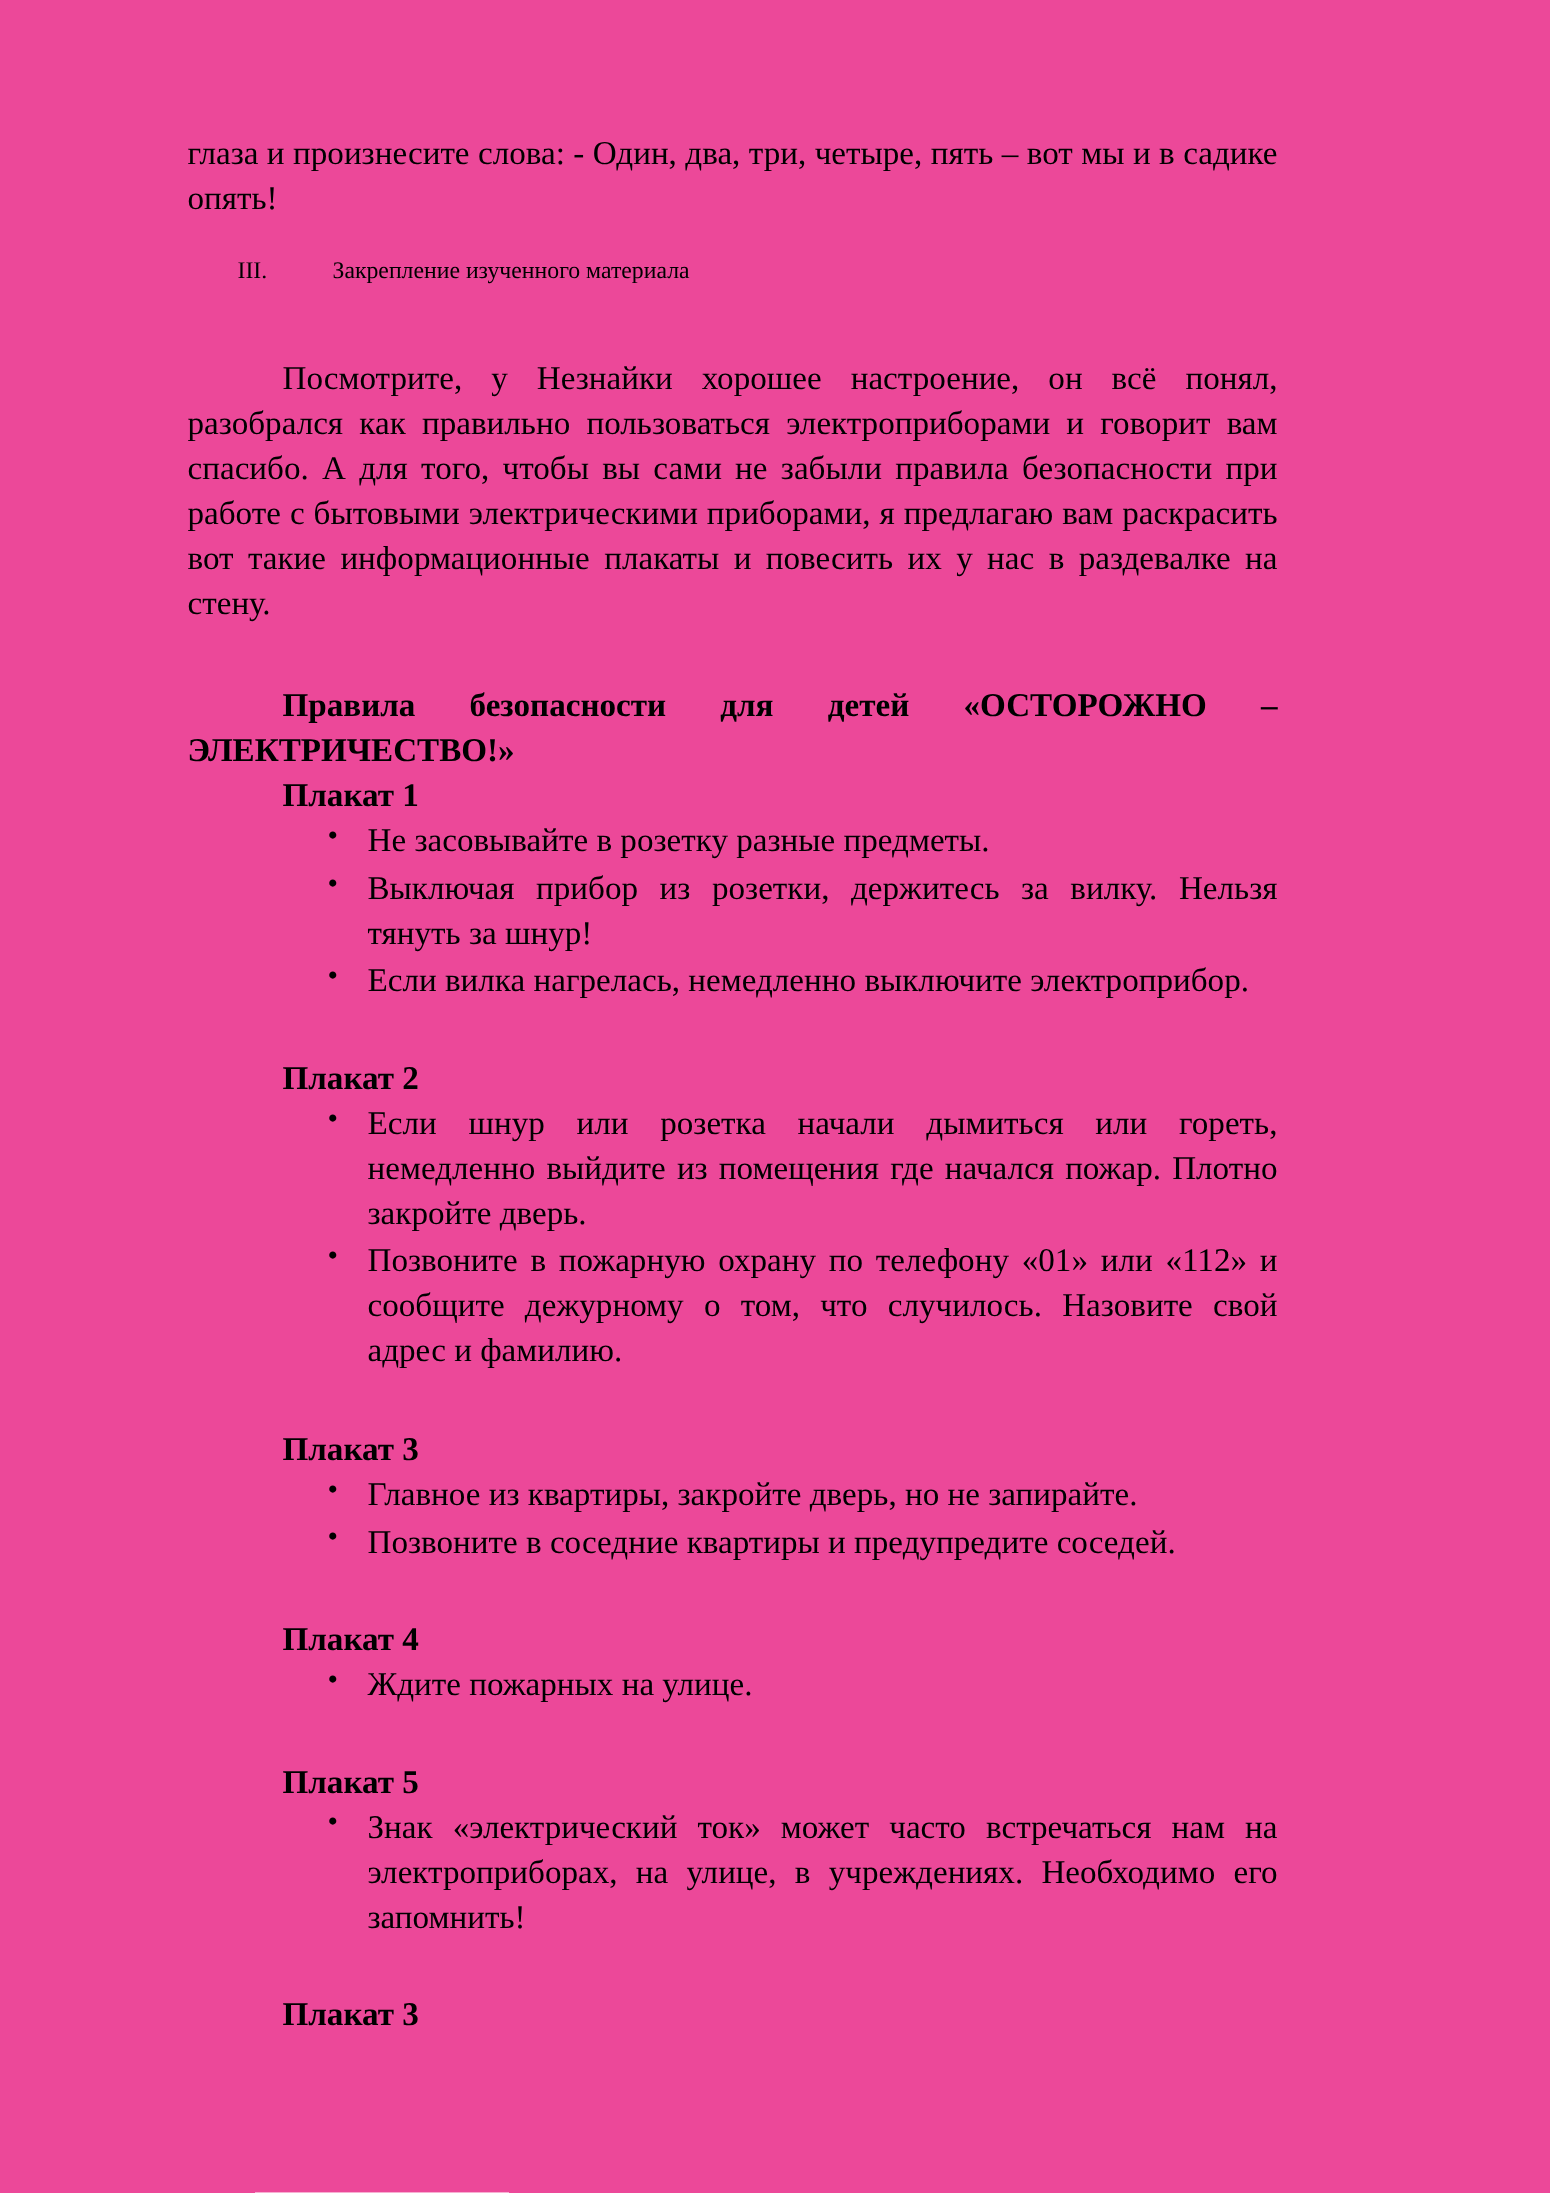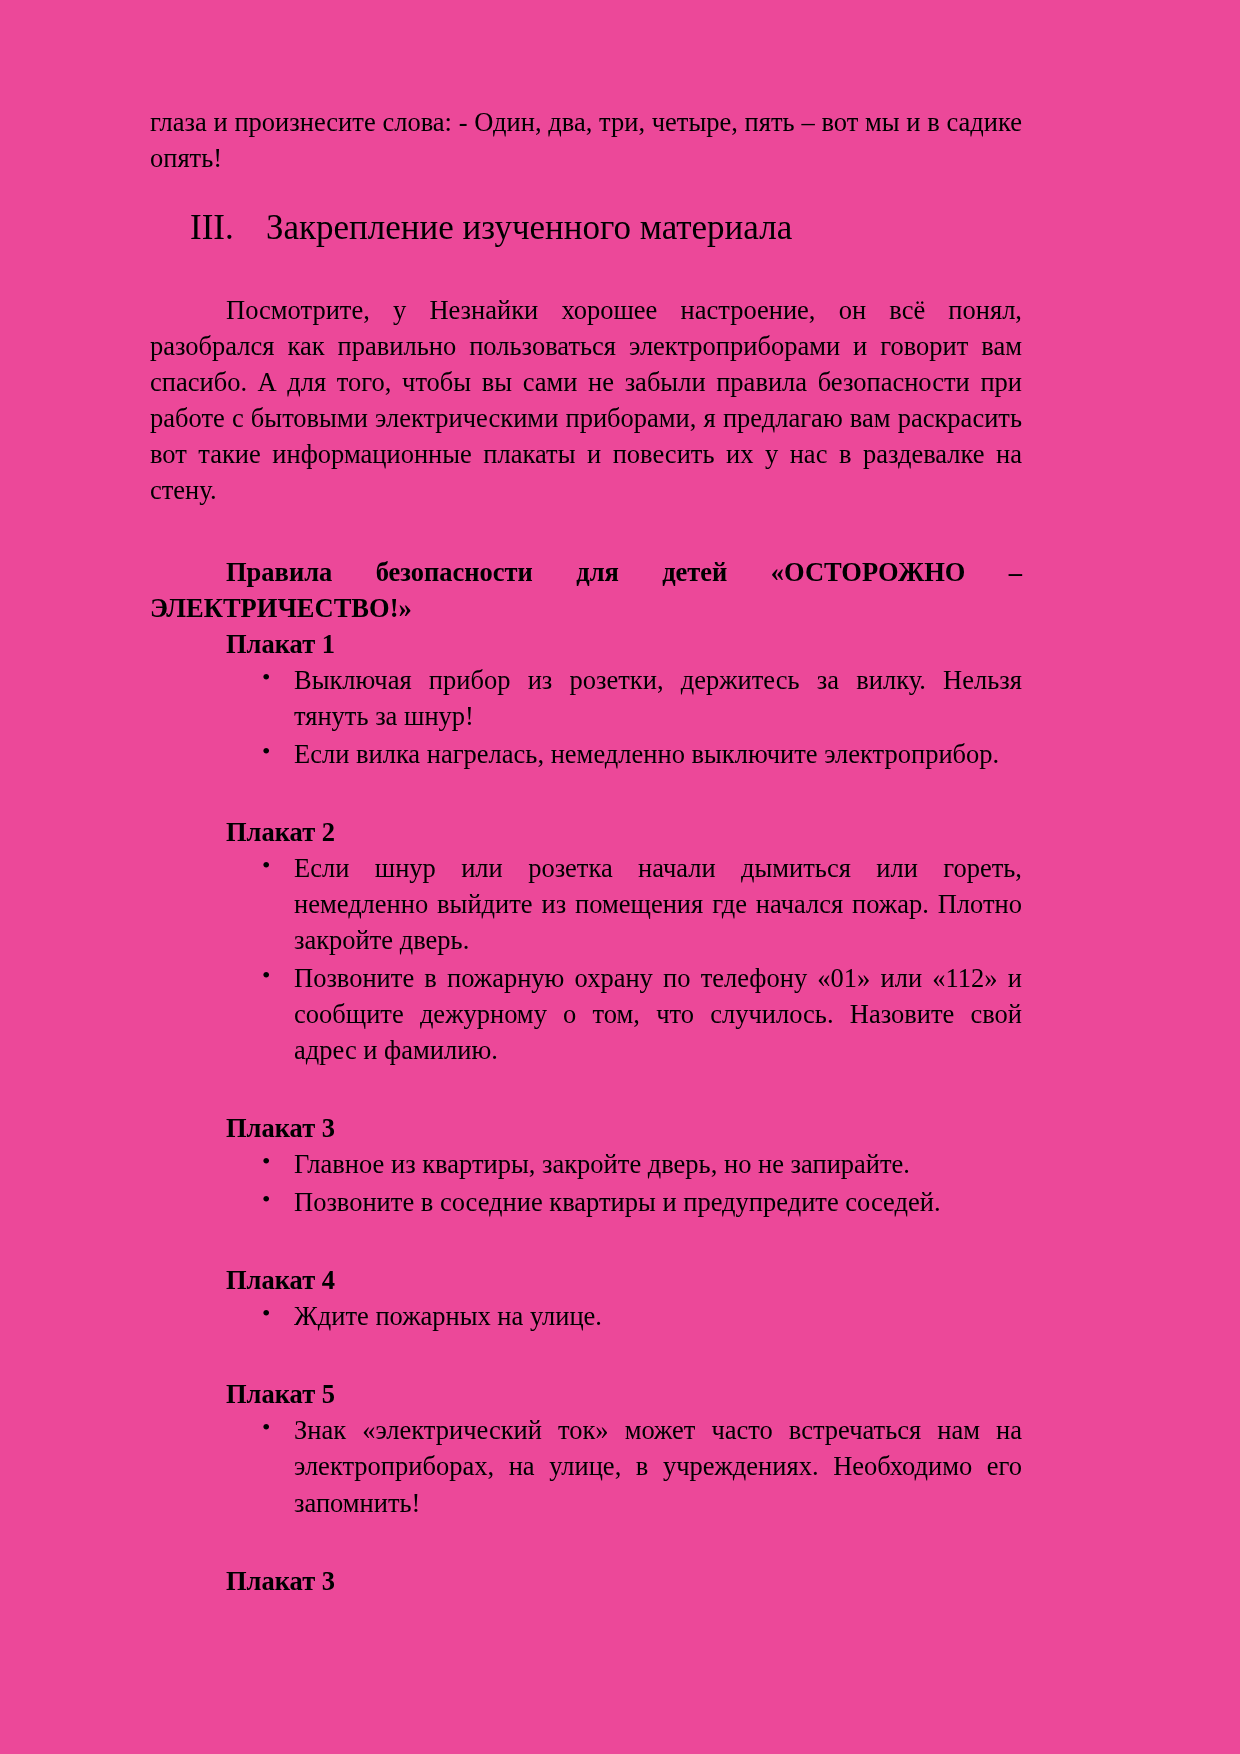--- a/index.html
+++ b/index.html
@@ -30,34 +30,35 @@
   p {
     margin: 0;
   }
   .just {
     text-align: justify;
     text-align-last: left;
   }
   .para-intro {
     text-align: justify;
     text-align-last: left;
+    margin-top: 14px;
   }
   .indent {
     text-indent: 76px;
   }
   .spacer-md { height: 28px; }
   .spacer-lg { height: 40px; }
   .spacer-xl { height: 46px; }
 
   
   .numbered-heading {
     display: flex;
     align-items: baseline;
     padding-left: 40px;
-    font-size: 35px;
+    font-size: 19px;
   }
   .numbered-heading .num {
     width: 76px;
     flex: 0 0 76px;
   }
   .numbered-heading .txt {
     flex: 1 1 auto;
   }
 
   .rule-line {
@@ -134,20 +135,21 @@
 
     <div class="spacer-xl"></div>
 
     <p class="section-title">Правила безопасности для детей «ОСТОРОЖНО – ЭЛЕКТРИЧЕСТВО!»</p>
 
     <div>
 
       <div>
         <p class="poster-title">Плакат 1</p>
         <ul class="rules">
+          <li>Не засовывайте в розетку разные предметы.</li>
           <li>Выключая прибор из розетки, держитесь за вилку. Нельзя тянуть за шнур!</li>
           <li>Если вилка нагрелась, немедленно выключите электроприбор.</li>
         </ul>
       </div>
 
       <div class="spacer-lg"></div>
 
       <div>
         <p class="poster-title">Плакат 2</p>
         <ul class="rules">

